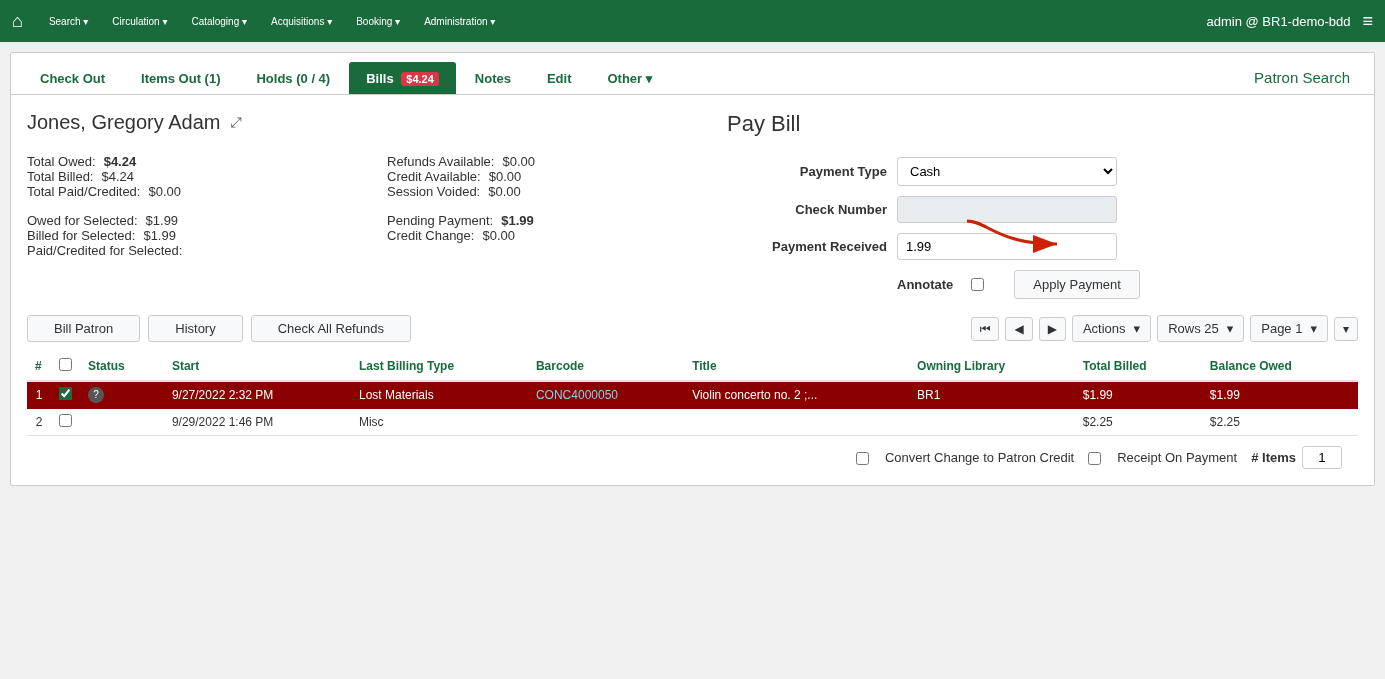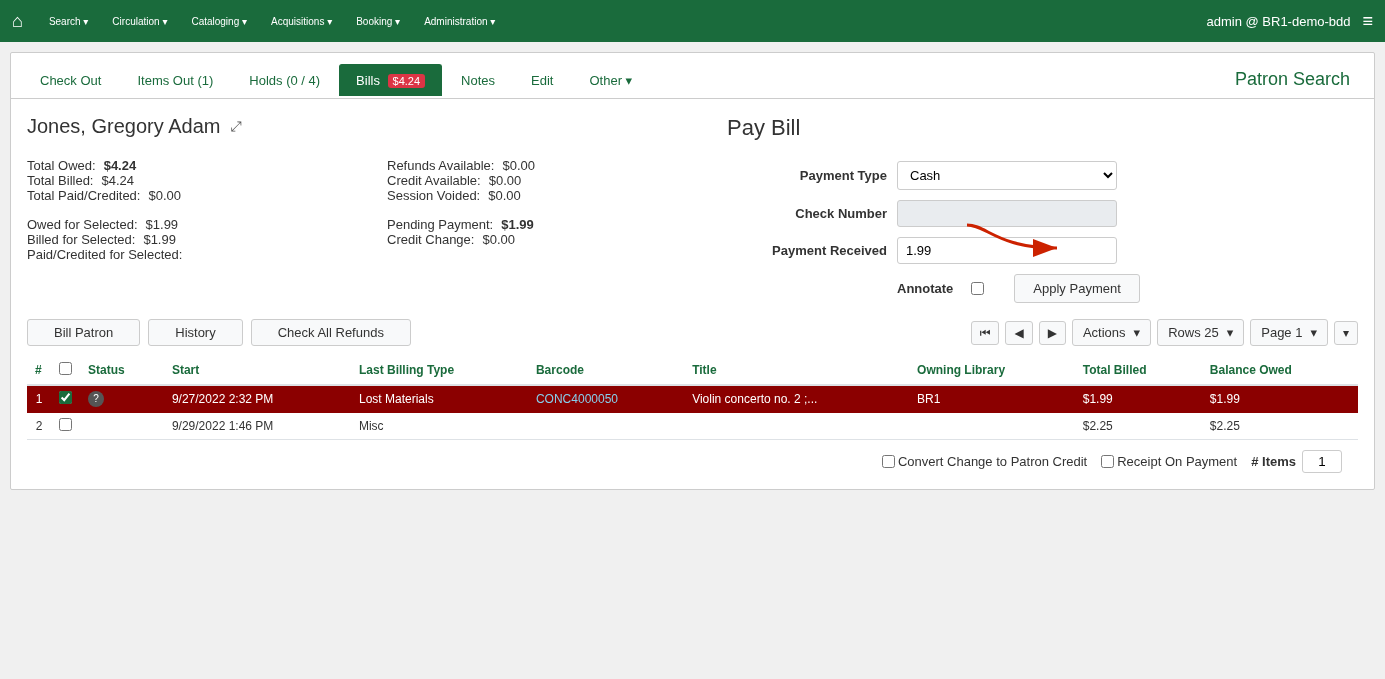--- a/index.html
+++ b/index.html
@@ -62,38 +62,39 @@
     .tab-bar .spacer { flex: 1; }
     .tab {
       padding: 8px 16px;
       cursor: pointer;
       color: #1a6b3c;
       text-decoration: none;
       font-size: 13px;
       border: 1px solid transparent;
       border-bottom: none;
       border-radius: 3px 3px 0 0;
+      font-weight: bold;
     }
     .tab.active {
       background: #1a6b3c;
       color: white;
       border-color: #1a6b3c;
     }
     .tab .badge {
       background: #dc3545;
       color: white;
       border-radius: 3px;
       padding: 1px 5px;
       font-size: 11px;
       margin-left: 4px;
     }
     .patron-search-link {
       color: #1a6b3c;
       text-decoration: none;
-      font-size: 18px;
+      font-size: 15px;
       padding: 8px 12px;
       cursor: pointer;
     }
 
     
     .content-area {
       display: flex;
       padding: 16px;
       gap: 20px;
     }
@@ -283,21 +284,21 @@
 
     
     .bills-footer {
       display: flex;
       align-items: center;
       justify-content: flex-end;
       gap: 14px;
       padding: 10px 16px 0 16px;
       font-size: 13px;
     }
-    .footer-checkbox { display: flex; align-items: center; gap: 3px; }
+    .footer-checkbox { display: flex; align-items: flex-end; gap: 16px; }
     .items-count { display: flex; align-items: center; gap: 6px; font-weight: bold; }
     .items-count input {
       width: 40px;
       border: 1px solid #ccc;
       border-radius: 3px;
       padding: 3px 5px;
       text-align: center;
     }
   </style>
 </head>

